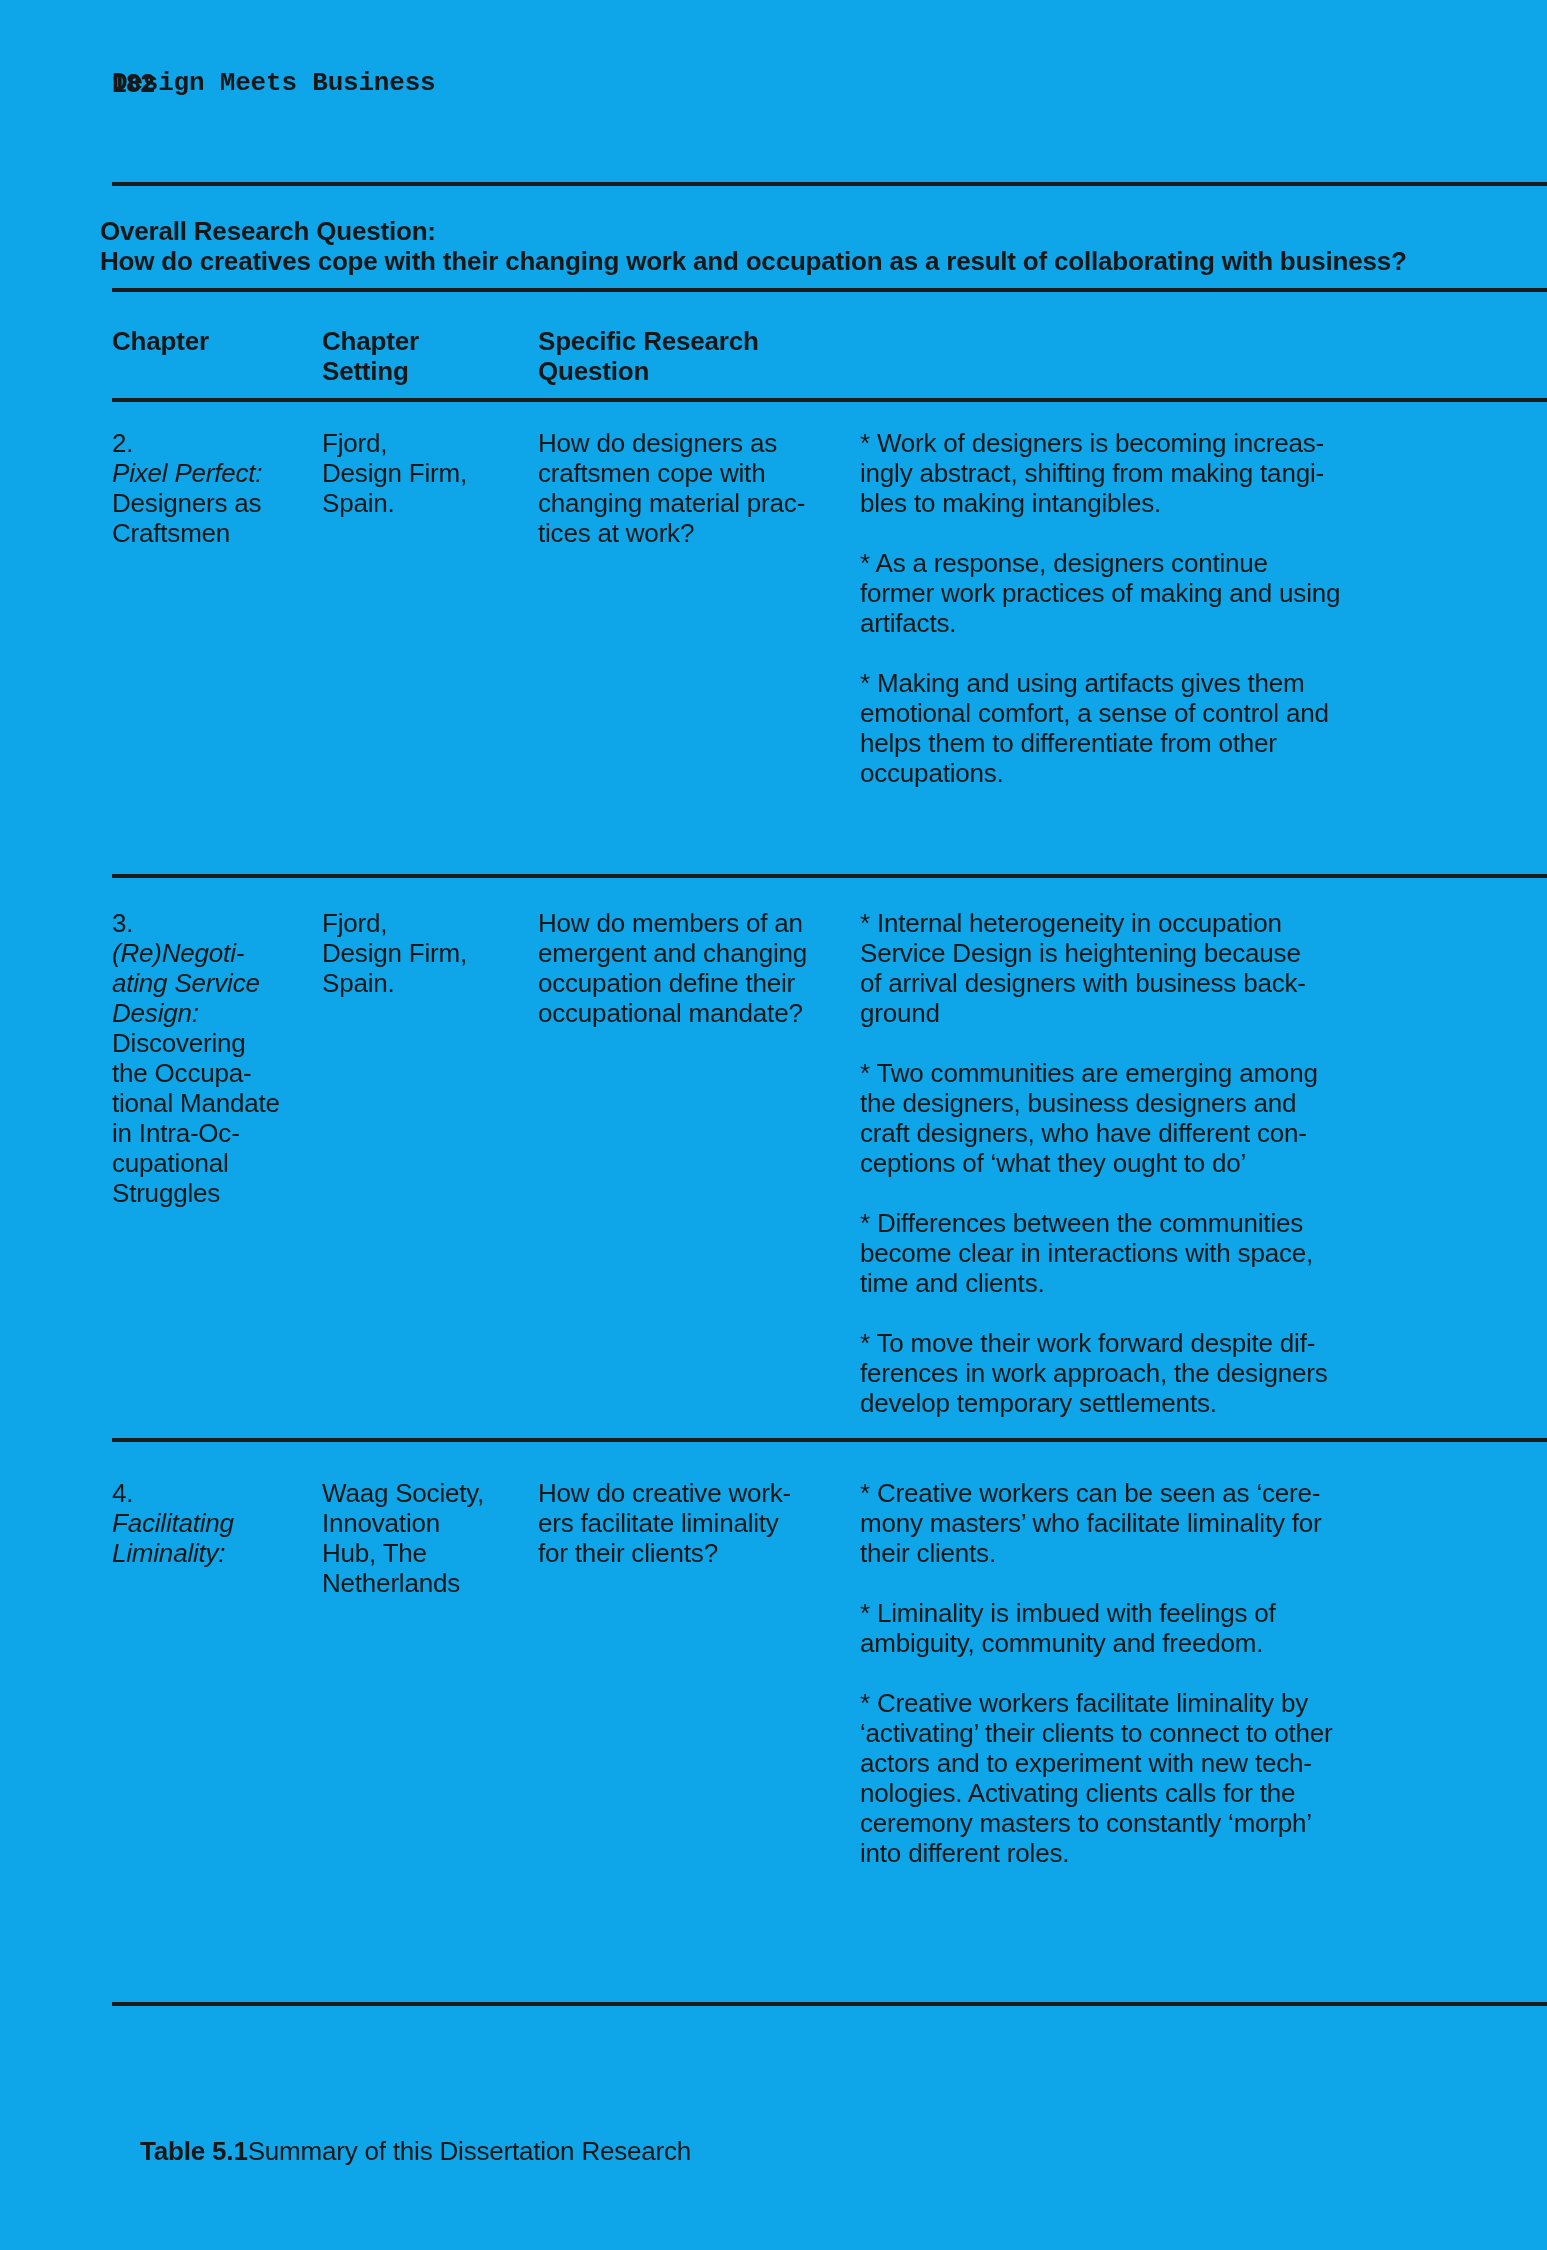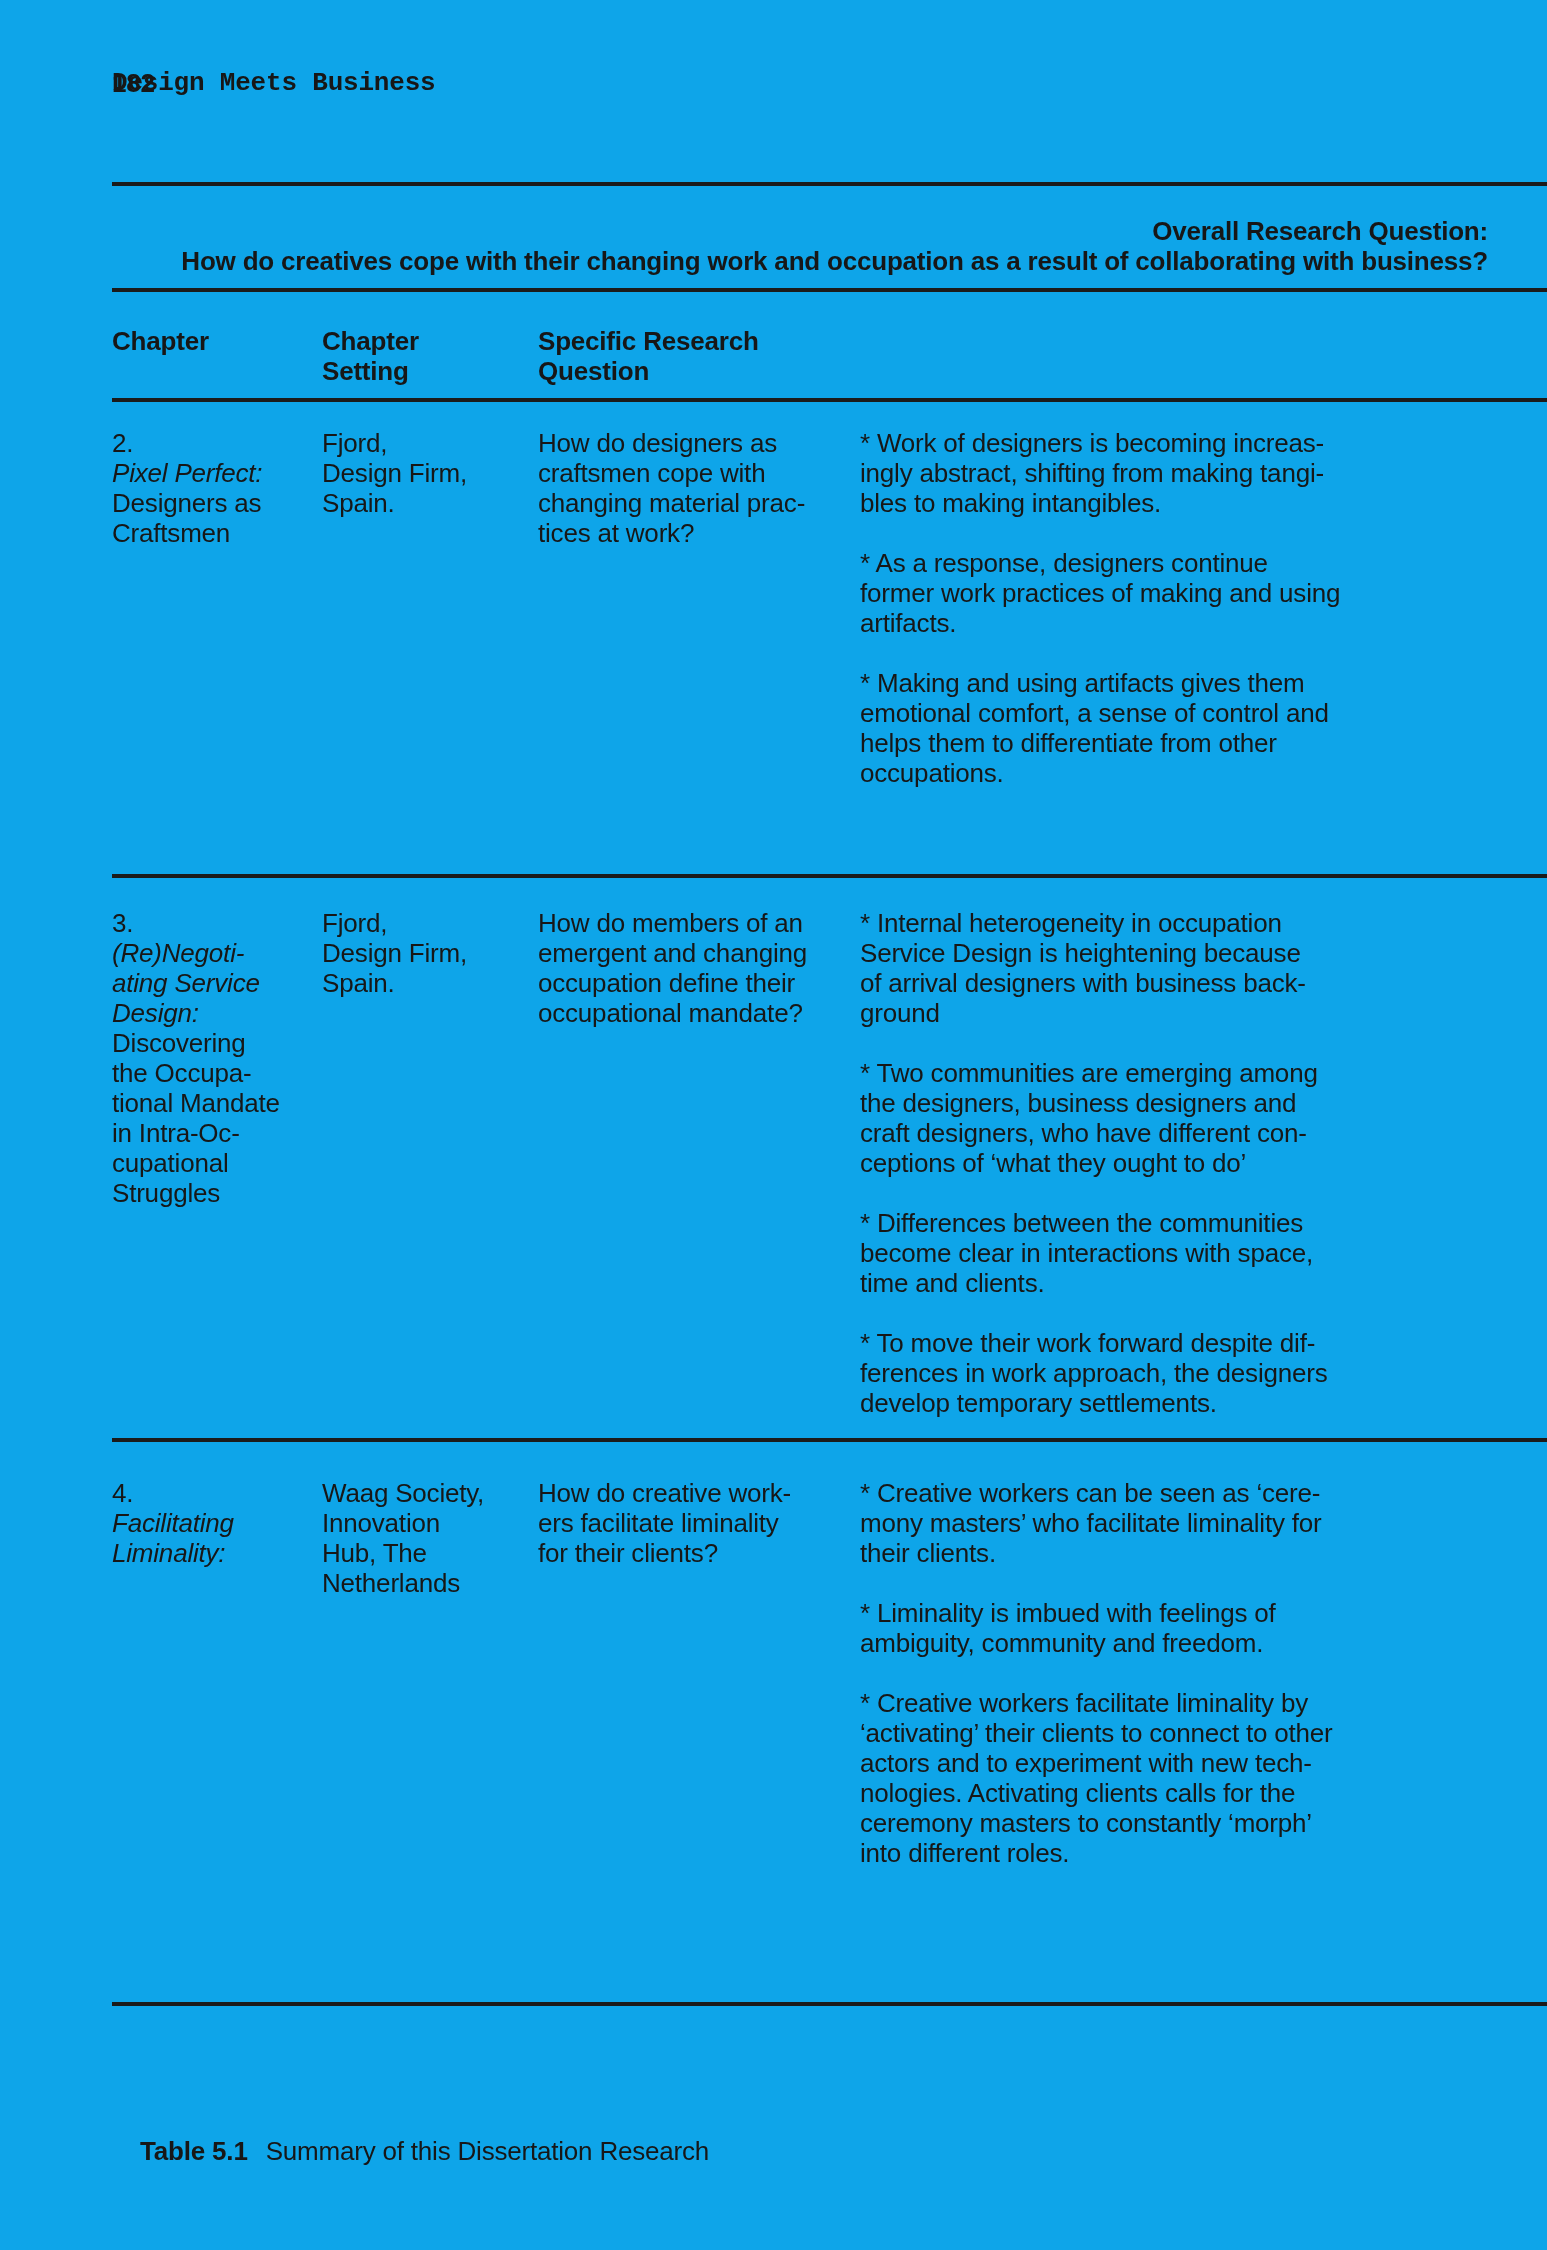--- a/index.html
+++ b/index.html
@@ -40,24 +40,23 @@
   #running-title {
     position: absolute;
     left: 112px;
     top: 68px;
     width: 1368px;
     text-align: left;
     font-family: Liberation Mono, monospace;
   }
   #overall-question {
     position: absolute;
-    left: 120px;
+    left: 100px;
     top: 216px;
     width: 1368px;
-    text-align: right;
   }
   .trow {
     position: absolute;
     left: 112px;
     width: 1368px;
     display: grid;
     grid-template-columns: 210px 216px 322px auto;
   }
   #table-head { top: 326px; }
   #row-0 { top: 428px; }
@@ -70,21 +69,20 @@
   #rule-4 { top: 874px; }
   #rule-5 { top: 1438px; }
   #rule-6 { top: 2002px; }
 
   #table-caption {
     position: absolute;
     left: 112px;
     top: 2106px;
   }
   #table-caption .caption-text {
-    margin-left: 18px;
   }
 </style>
 </head>
 <body>
 
 <div id="page">
 
   <div id="page-number" class="txt bold">182</div>
   <div id="running-title" class="txt bold">Design Meets Business</div>
 

